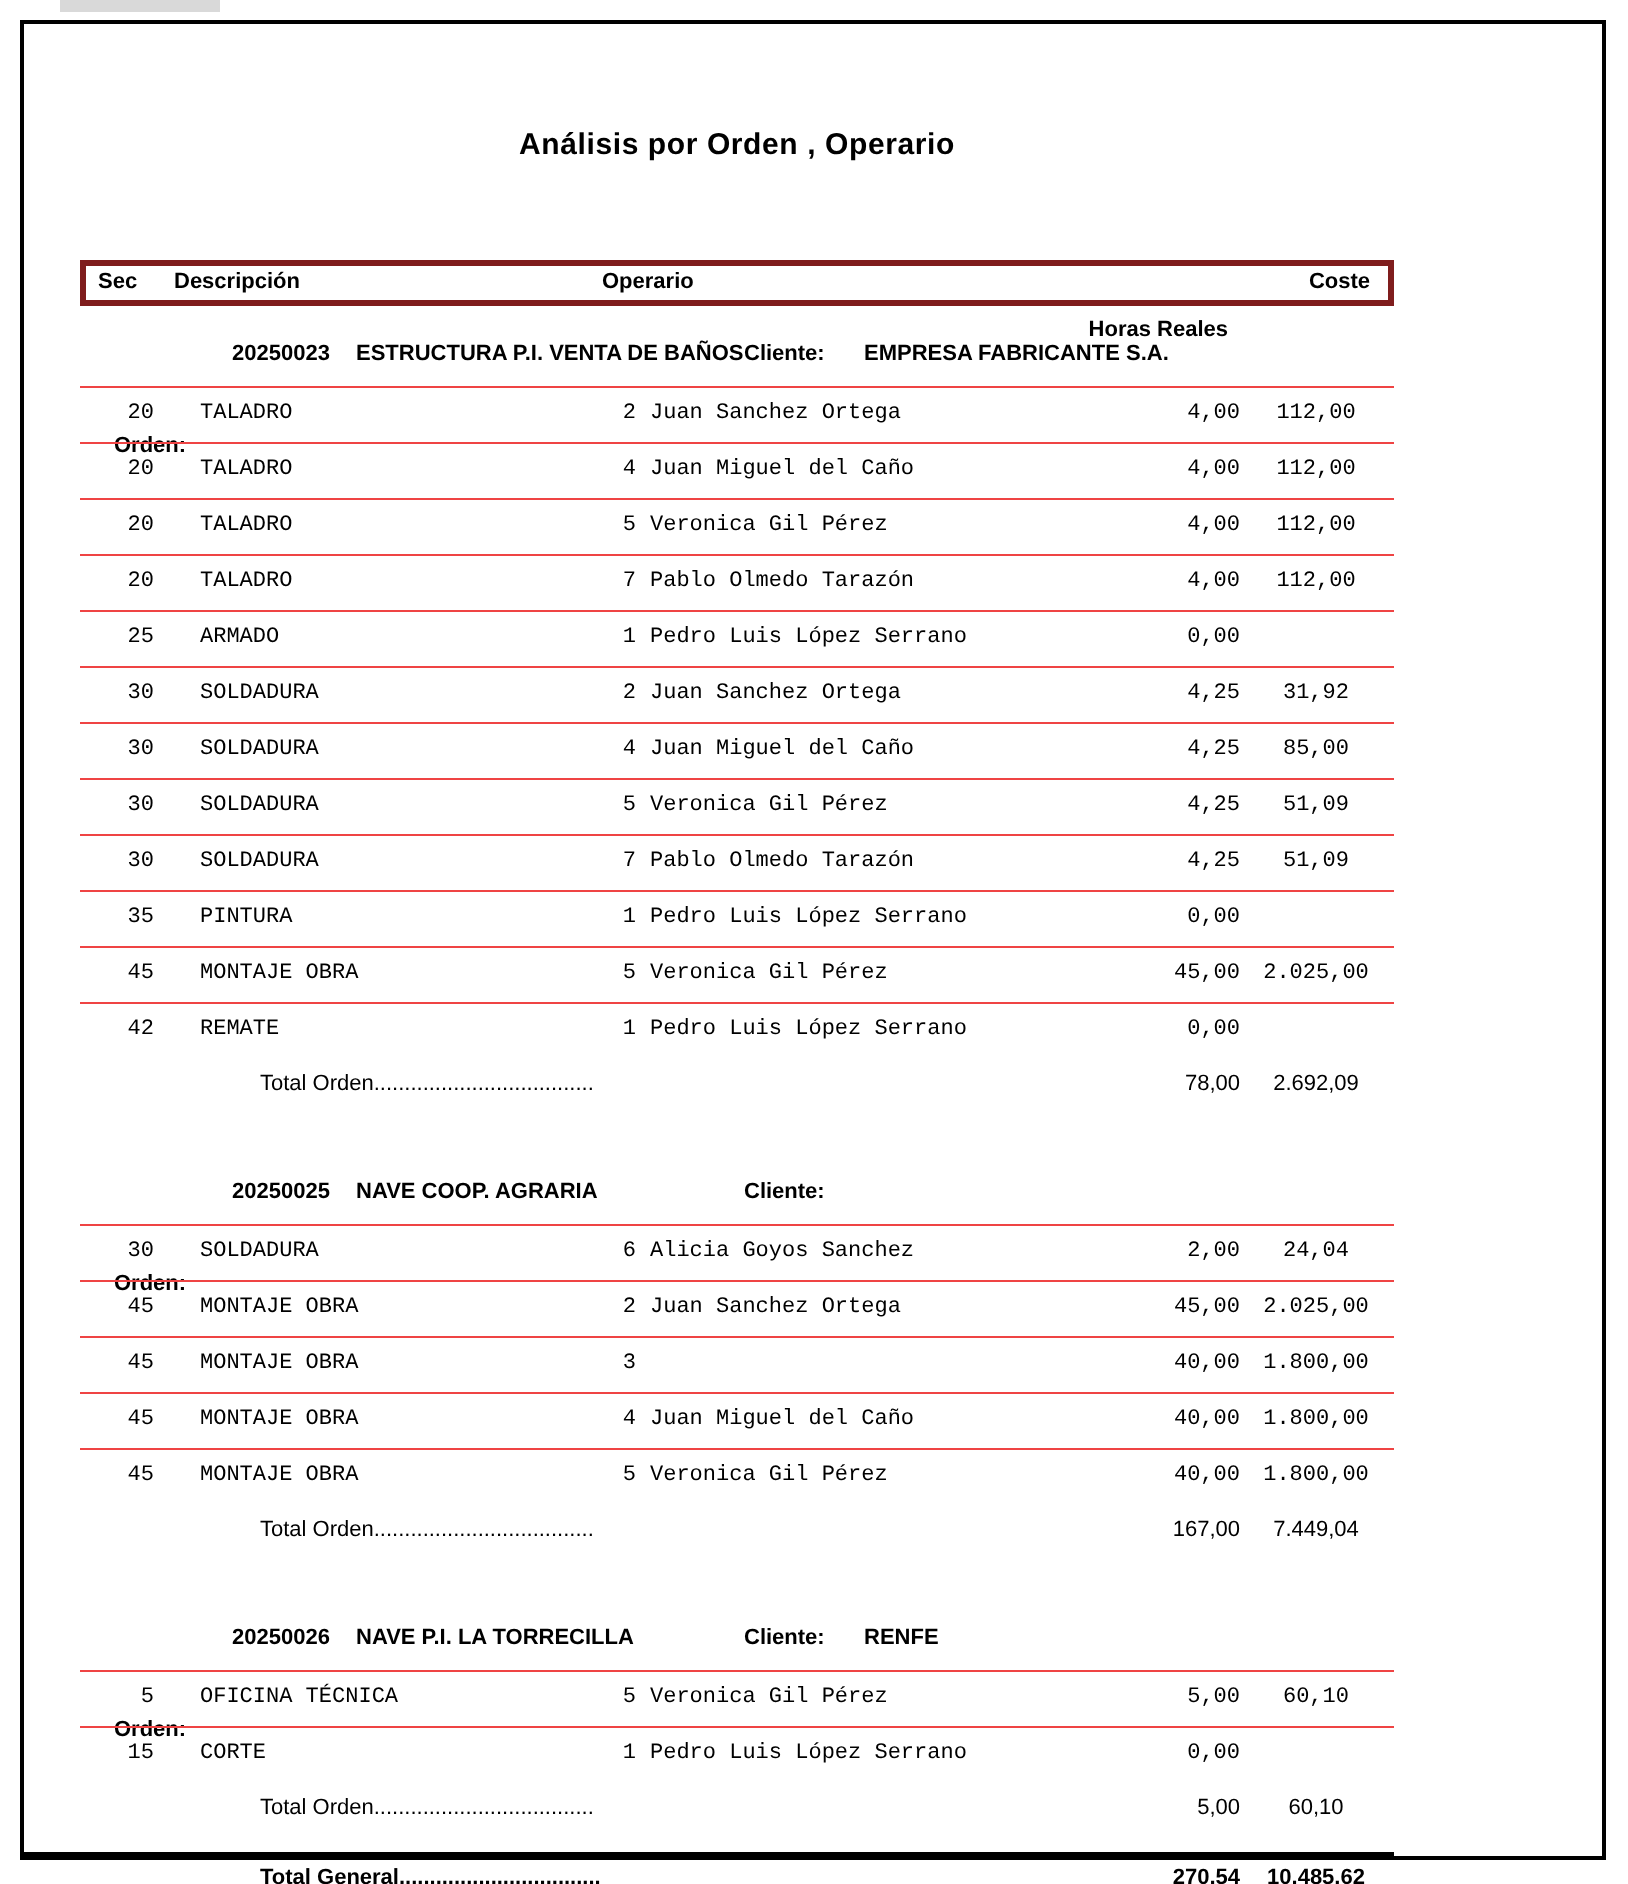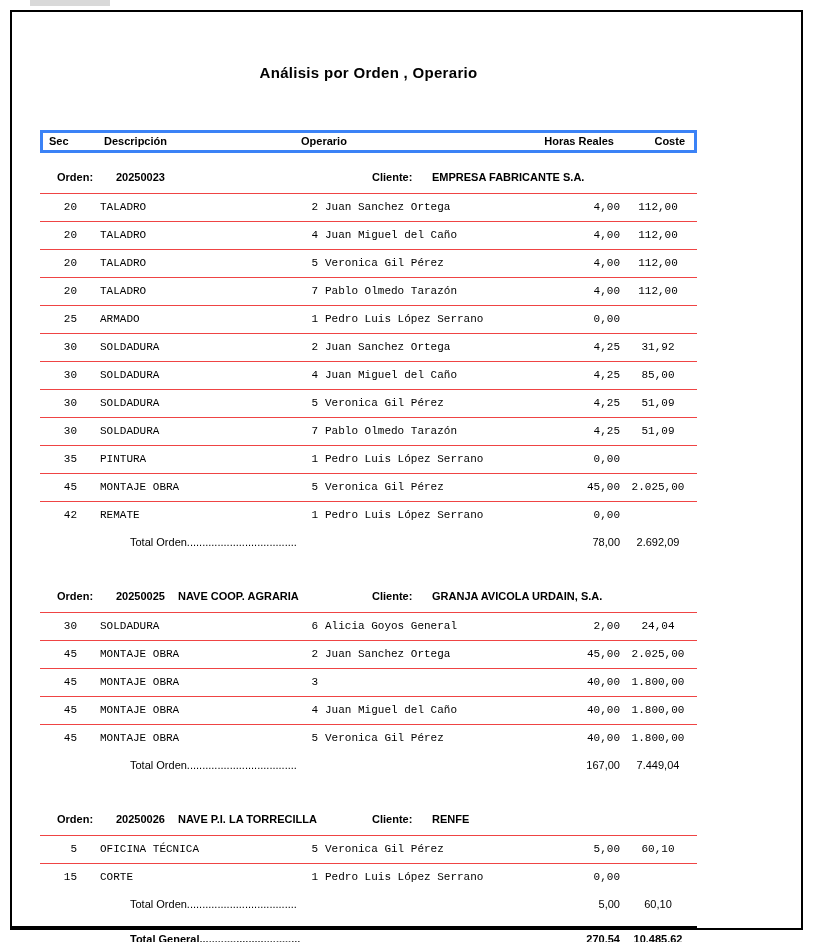--- a/index.html
+++ b/index.html
@@ -13,36 +13,36 @@
   .page-border {
     position:absolute; left:10px; top:10px; width:793px; height:920px;
     border:2px solid #000; box-sizing:border-box;
   }
   .title {
     position:absolute; left:40px; top:64px; width:657px;
     text-align:center; font-size:15px; font-weight:bold; letter-spacing:.3px;
   }
   .col-header {
     position:absolute; left:40px; top:130px; width:657px; height:23px;
-    border:3px solid #3b82f6; box-sizing:border-box; font-size:11px; font-weight:bold;
+    border:3px solid #7f1d1d; box-sizing:border-box; font-size:11px; font-weight:bold;
   }
   .col-header span { position:absolute; top:2px; white-space:nowrap; }
   .ch-sec   { left:6px; }
-  .ch-desc  { left:61px; }
+  .ch-desc  { left:44px; }
   .ch-oper  { left:258px; }
-  .ch-horas { right:80px; }
+  .ch-horas { right:80px;margin-top:24px; }
   .ch-coste { right:9px; }
 
   .orders-container { position:absolute; left:40px; top:153px; width:657px; font-size:11px; }
 
   .order { margin-top:28px; }
   .order:first-child { margin-top:12px; }
   .order-header { position:relative; height:28px; line-height:20px; font-weight:bold; white-space:nowrap; }
   .order-header span { position:absolute; top:2px; }
-  .oh-label        { left:17px; }
+  .oh-label        { left:17px;margin-top:46px; }
   .oh-number       { left:76px; }
   .oh-desc         { left:138px; }
   .oh-client-label { left:332px; }
   .oh-client       { left:392px; }
 
   .row { position:relative; height:27px; border-top:1px solid #ef4444; line-height:27px;font-family:Liberation Mono, monospace; }
   .row span, .total-row span, .tg-row span { position:absolute; white-space:nowrap; }
   .c-sec    { left:0; width:37px; text-align:right; }
   .c-desc   { left:60px; }
   .c-opnum  { left:238px; width:40px; text-align:right; }
@@ -72,20 +72,21 @@
   <span class="ch-horas">Horas Reales</span>
   <span class="ch-coste">Coste</span>
 </div>
 
 <div class="orders-container">
 
 <section class="order">
       <div class="order-header">
         <span class="oh-label">Orden:</span>
         <span class="oh-number">20250023</span>
+        <span class="oh-desc">ESTRUCTURA P.I. VENTA DE BAÑOS</span>
         <span class="oh-client-label">Cliente:</span>
         <span class="oh-client">EMPRESA FABRICANTE S.A.</span>
       </div>
       <div class="row">
         <span class="c-sec">20</span>
         <span class="c-desc">TALADRO</span>
         <span class="c-opnum">2</span>
         <span class="c-opname">Juan Sanchez Ortega</span>
         <span class="c-horas">4,00</span>
         <span class="c-coste">112,00</span>
@@ -183,27 +184,26 @@
         <span class="c-horas">78,00</span>
         <span class="c-coste">2.692,09</span>
       </div>
     </section>
     <section class="order">
       <div class="order-header">
         <span class="oh-label">Orden:</span>
         <span class="oh-number">20250025</span>
         <span class="oh-desc">NAVE COOP. AGRARIA</span>
         <span class="oh-client-label">Cliente:</span>
-        <span class="oh-client">GRANJA AVICOLA URDAIN, S.A.</span>
       </div>
       <div class="row">
         <span class="c-sec">30</span>
         <span class="c-desc">SOLDADURA</span>
         <span class="c-opnum">6</span>
-        <span class="c-opname">Alicia Goyos General</span>
+        <span class="c-opname">Alicia Goyos Sanchez</span>
         <span class="c-horas">2,00</span>
         <span class="c-coste">24,04</span>
       </div>
       <div class="row">
         <span class="c-sec">45</span>
         <span class="c-desc">MONTAJE OBRA</span>
         <span class="c-opnum">2</span>
         <span class="c-opname">Juan Sanchez Ortega</span>
         <span class="c-horas">45,00</span>
         <span class="c-coste">2.025,00</span>

